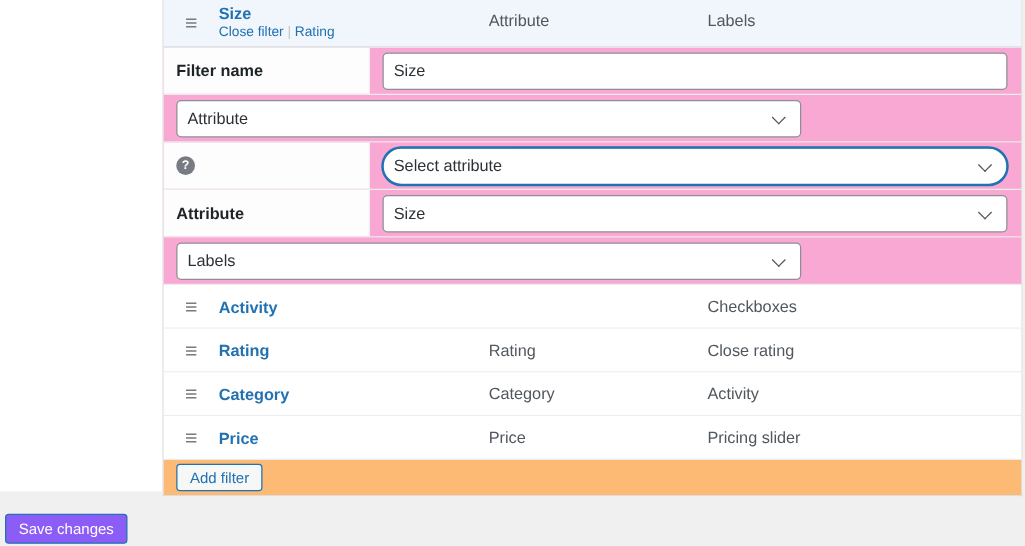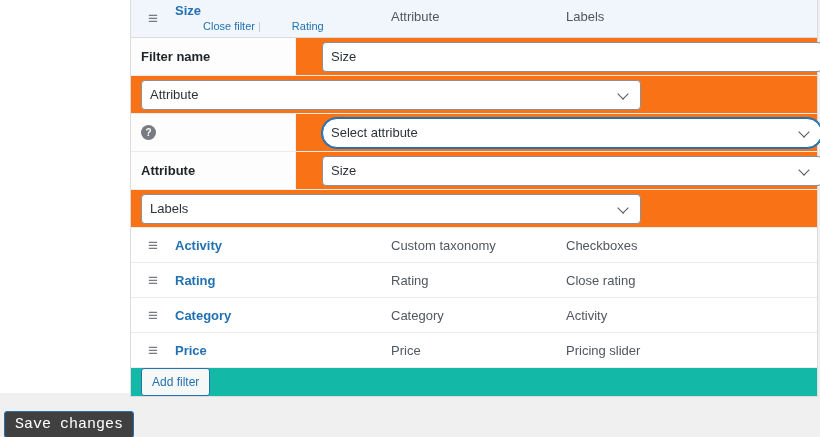--- a/index.html
+++ b/index.html
@@ -66,39 +66,37 @@
   }
   .actions {
     font-size: 11px;
     margin-top: 1px;
     white-space: nowrap;
   }
   .actions a {
     color: #2271b1;
     text-decoration: none;
     cursor: pointer;
-    margin-left: 28px;
   }
   .sep { color: #c3c4c7; margin: 0 3px; }
   .abs-col {
     position: absolute;
     color: #50575e;
     font-size: 13px;
   }
   .header-row .abs-col { top: 9px; }
   .col-attr { left: 260px; }
   .col-labels { left: 435px; }
   
   .form-row {
     display: flex;
     height: 38px;
     box-sizing: border-box;
-    background: #f97316;
+    background: #f9a8d4;
     border-bottom: 1px solid #ececec;
-    gap: 16px;
   }
   .label-cell {
     width: 165px;
     flex: 0 0 165px;
     box-sizing: border-box;
     padding: 0 10px;
     display: flex;
     align-items: center;
     justify-content: space-between;
     font-weight: bold;
@@ -170,45 +168,46 @@
     border-bottom: 1px solid #ececec;
   }
   .data-row .abs-col {
     top: 50%;
     transform: translateY(-50%);
   }
   
   .add-row {
     height: 28px;
     display: flex;
+    align-items: center;
     padding-left: 10px;
-    background: #14b8a6;
+    background: #fdba74;
   }
   .btn-secondary {
     background: #f6f7f7;
     border: 1px solid #2271b1;
     color: #2271b1;
     border-radius: 3px;
     font-size: 12px;
     padding: 3px 10px;
     cursor: pointer;
     font-family: "Liberation Sans", sans-serif;
   }
   .btn-primary {
     position: absolute;
     left: 4px;
     top: 411px;
-    background: #404040;
+    background: #8b5cf6;
     border: 1px solid #2271b1;
     color: #fff;
     border-radius: 3px;
-    font-size: 15px;
+    font-size: 12px;
     padding: 4px 10px;
     cursor: pointer;
-    font-family: Liberation Mono, monospace;
+    font-family: Liberation Sans, sans-serif;
   }
 </style>
 </head>
 <body>
 
 <div class="content-bg"></div>
 
 <div class="filter-table">
 
   <div class="header-row">
@@ -270,21 +269,20 @@
       <div class="select">
         <span>Labels</span>
         <span class="chevron"></span>
       </div>
     </div>
   </div>
 
   <div class="data-row">
     <div class="handle-cell">≡</div>
     <a class="filter-name-link">Activity</a>
-    <div class="abs-col col-attr">Custom taxonomy</div>
     <div class="abs-col col-labels">Checkboxes</div>
   </div>
 
   <div class="data-row">
     <div class="handle-cell">≡</div>
     <a class="filter-name-link">Rating</a>
     <div class="abs-col col-attr">Rating</div>
     <div class="abs-col col-labels">Close rating</div>
   </div>
 

